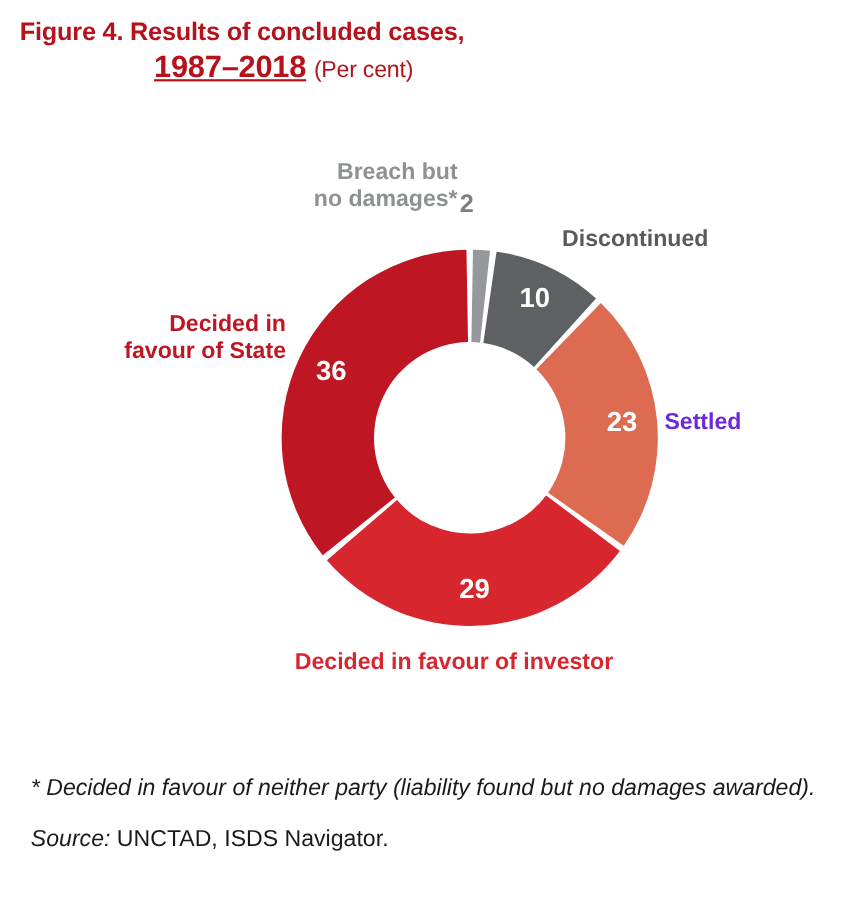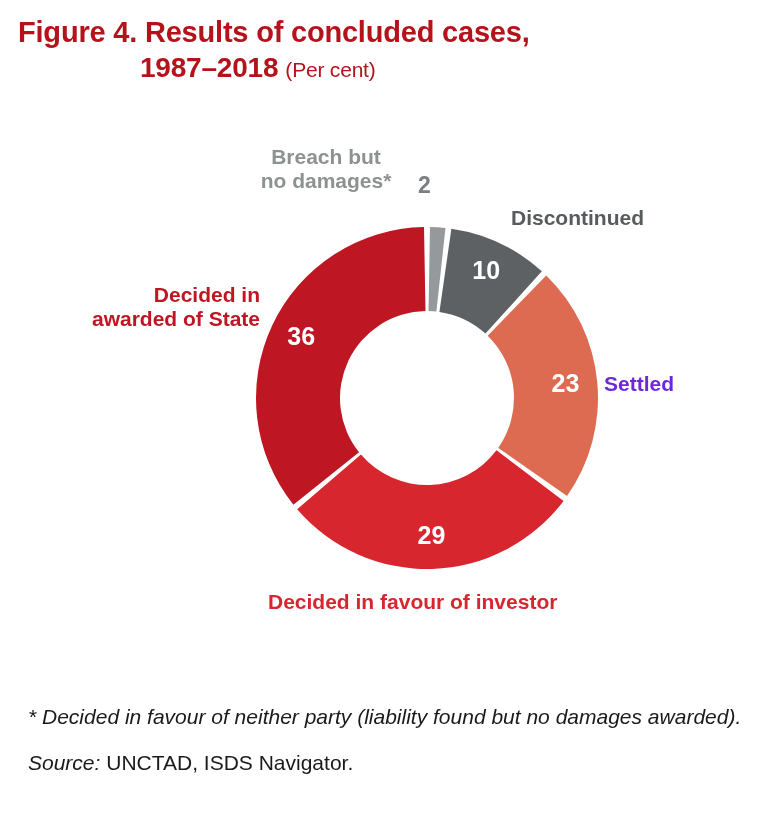--- a/index.html
+++ b/index.html
@@ -19,40 +19,41 @@
   #title-block {
     position: absolute;
     left: 0;
     top: 14px;
     width: 766px;
     text-align: center;
   }
   #title-line1 {
     display: block;
     color: #B5121B;
-    font-size: 29px;
+    font-size: 23px;
     font-weight: bold;
     letter-spacing: -0.2px;
     line-height: 1.25;
     text-align: left;
     padding-left: 18px;
     white-space: nowrap;
   }
   #title-line2-wrap {
     display: block;
     text-align: left;
     padding-left: 140px;
     line-height: 1.25;
     white-space: nowrap;
   }
   #title-line2 {
     color: #B5121B;
     font-size: 28px;
     font-weight: bold;
     letter-spacing: -0.2px;
+    text-decoration: underline;
   }
   #title-unit {
     color: #B5121B;
     font-size: 21px;
     font-weight: normal;
     letter-spacing: -0.2px;
     margin-left: 7px;
     margin-top: 30px;
   }
 
@@ -84,21 +85,21 @@
     font-size: 21px;
     font-weight: bold;
     line-height: 1.15;
     white-space: pre-line;
   }
   #label-breach {
     color: #8E9192;
     left: 236px;
     top: 35px;
     width: 180px;
-    text-align: center;
+    text-align: right;
   }
   #value-breach {
     position: absolute;
     left: 418px;
     top: 62px;
     font-size: 23px;
     font-weight: bold;
     color: #7C7F81;
   }
   #label-discontinued {
@@ -178,21 +179,21 @@
 
   <div class="callout" id="label-breach">Breach but
 no damages*</div>
   <div id="value-breach">2</div>
 
   <div class="callout" id="label-discontinued">Discontinued</div>
 
   <div class="callout" id="label-settled">Settled</div>
 
   <div class="callout" id="label-state">Decided in
-awarded of State</div>
+favour of State</div>
 
   <div class="callout" id="label-investor">Decided in favour of investor</div>
 </div>
 
 <div id="notes">
   <div class="note" id="note-footnote">* Decided in favour of neither party (liability found but no damages awarded).</div>
   <div class="note"><span class="note-em">Source:</span>
     <span>UNCTAD, ISDS Navigator.</span></div>
 </div>
 

